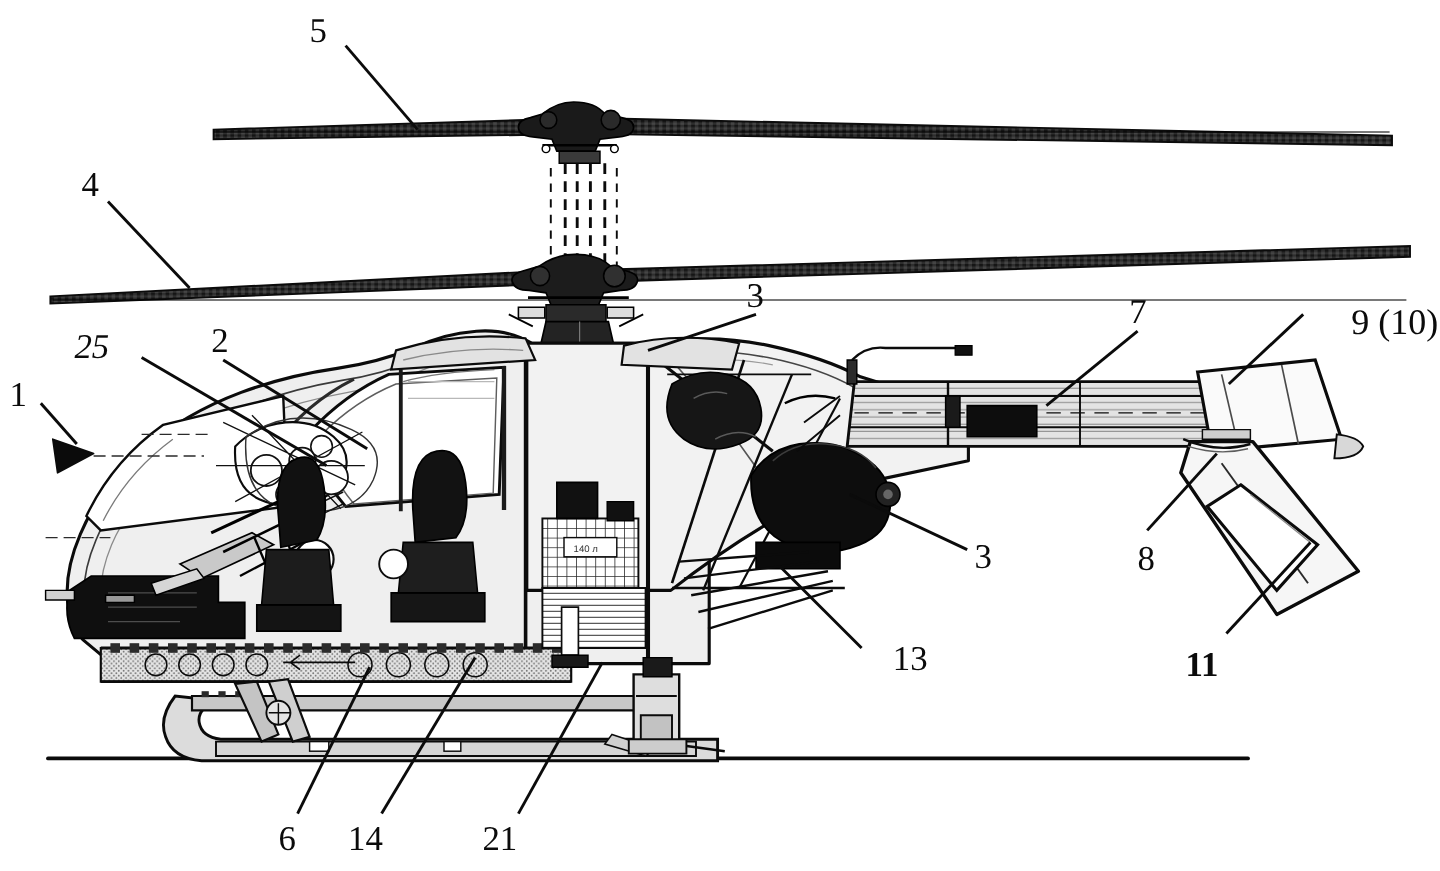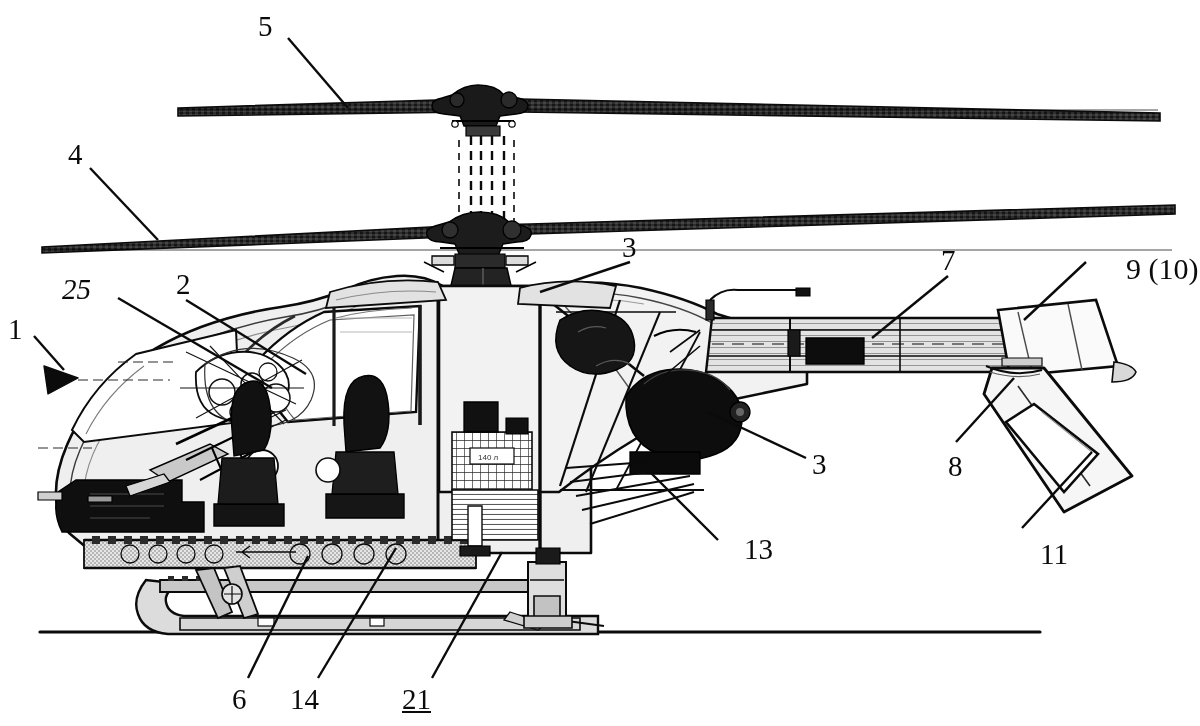--- a/index.html
+++ b/index.html
@@ -427,20 +427,20 @@
       <div class="callout small" style="left: 258px; top: 12px;">5</div>
       <div class="callout small" style="left: 68px; top: 140px;">4</div>
       <div class="callout small" style="left: 622px; top: 233px;">3</div>
       <div class="callout" style="left: 1126px; top: 230px; margin-top: 24px;">9 (10)</div>
       <div class="callout small" style="left: 941px; top: 246px;">7</div>
       <div class="callout small" style="left: 62px; top: 275px; font-style: italic;">25</div>
       <div class="callout small" style="left: 176px; top: 270px;">2</div>
       <div class="callout small" style="left: 8px; top: 315px;">1</div>
       <div class="callout small" style="left: 812px; top: 450px;">3</div>
       <div class="callout small" style="left: 948px; top: 452px;">8</div>
-      <div class="callout small" style="left: 1040px; top: 540px;">11</div>
+      <div class="callout small" style="left: 988px; top: 540px; font-weight: bold;">11</div>
       <div class="callout small" style="left: 724px; top: 535px; margin-left: 20px;">13</div>
       <div class="callout small" style="left: 232px; top: 685px;">6</div>
       <div class="callout small" style="left: 290px; top: 685px;">14</div>
-      <div class="callout small" style="left: 402px; top: 685px; text-decoration: underline;">21</div>
+      <div class="callout small" style="left: 402px; top: 685px;">21</div>
     </div>
 
 </div>
 
 </body></html>

